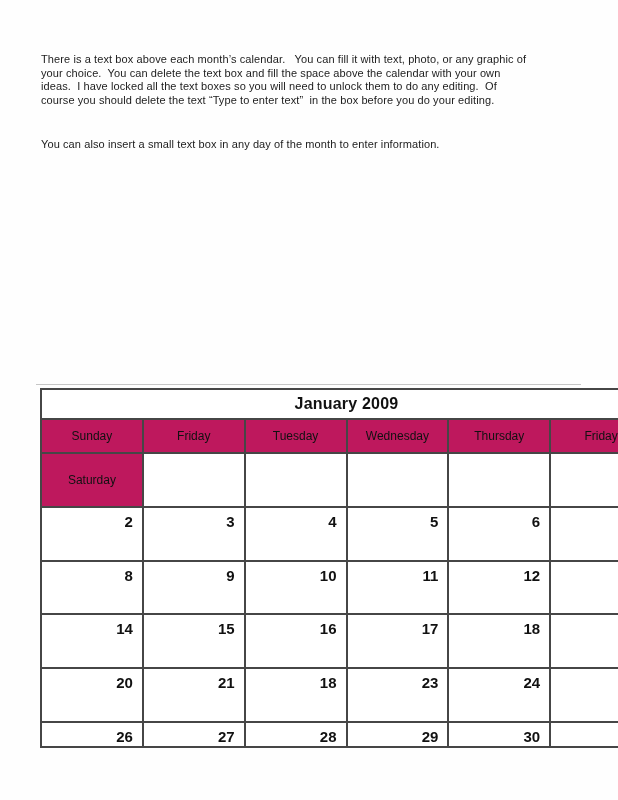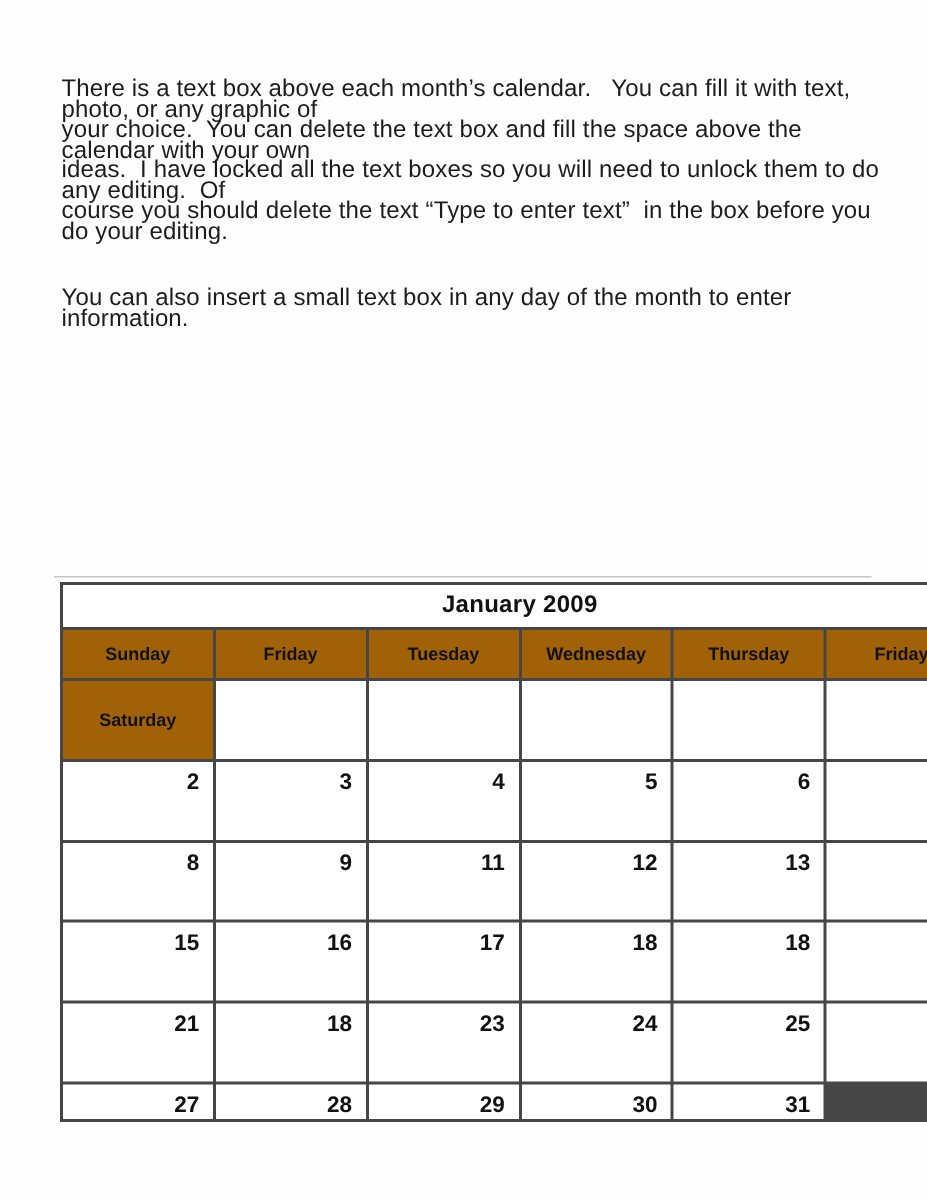--- a/index.html
+++ b/index.html
@@ -18,21 +18,21 @@
 
   
   .intro {
     position: absolute;
     left: 41px;
     top: 53px;
     width: 546px;
   }
   .intro p {
     margin: 0;
-    font-size: 16px;
+    font-size: 11px;
     line-height: 13.5px;
     letter-spacing: 0.1px;
     color: #1c1c1c;
     white-space: pre-wrap;
   }
   .intro p + p {
     margin-top: 31px;
   }
 
   
@@ -65,26 +65,26 @@
     grid-column: 1 / -1;
     background: #ffffff;
     display: flex;
     align-items: center;
     justify-content: center;
     font-size: 16px;
     font-weight: bold;
     letter-spacing: 0.2px;
   }
   .day-header {
-    background: #a16207;
+    background: #be185d;
     display: flex;
     align-items: center;
     justify-content: center;
     font-size: 12px;
-    font-weight: bold;
+    font-weight: normal;
     text-align: right;
   }
   .cell {
     background: #ffffff;
     text-align: right;
     padding: 5px 9px 0 0;
     box-sizing: border-box;
   }
   .cell .num {
     font-size: 15px;
@@ -125,20 +125,21 @@
     <div class="cell"><span class="num">1</span></div>
     <div class="cell"><span class="num">2</span></div>
     <div class="cell"><span class="num">3</span></div>
 
     <div class="cell"><span class="num">4</span></div>
     <div class="cell"><span class="num">5</span></div>
     <div class="cell"><span class="num">6</span></div>
     <div class="cell"><span class="num">7</span></div>
     <div class="cell"><span class="num">8</span></div>
     <div class="cell"><span class="num">9</span></div>
+    <div class="cell"><span class="num">10</span></div>
 
     <div class="cell"><span class="num">11</span></div>
     <div class="cell"><span class="num">12</span></div>
     <div class="cell"><span class="num">13</span></div>
     <div class="cell"><span class="num">14</span></div>
     <div class="cell"><span class="num">15</span></div>
     <div class="cell"><span class="num">16</span></div>
     <div class="cell"><span class="num">17</span></div>
 
     <div class="cell"><span class="num">18</span></div>

